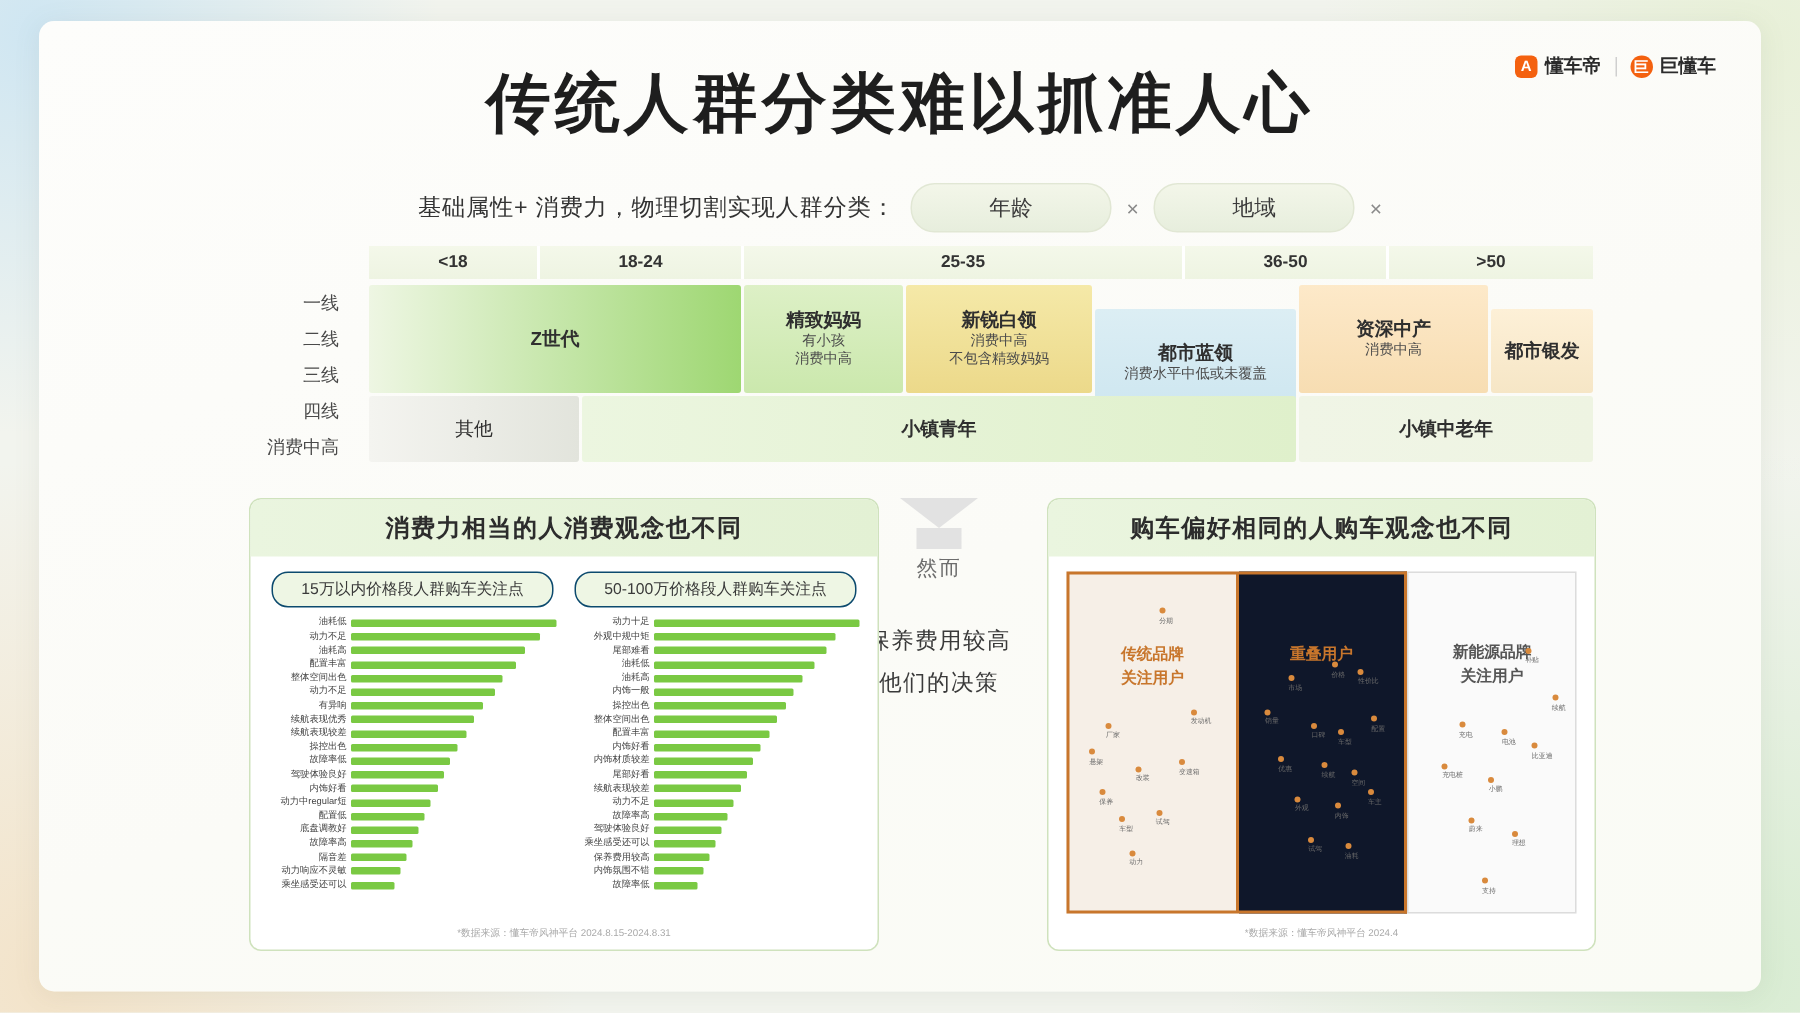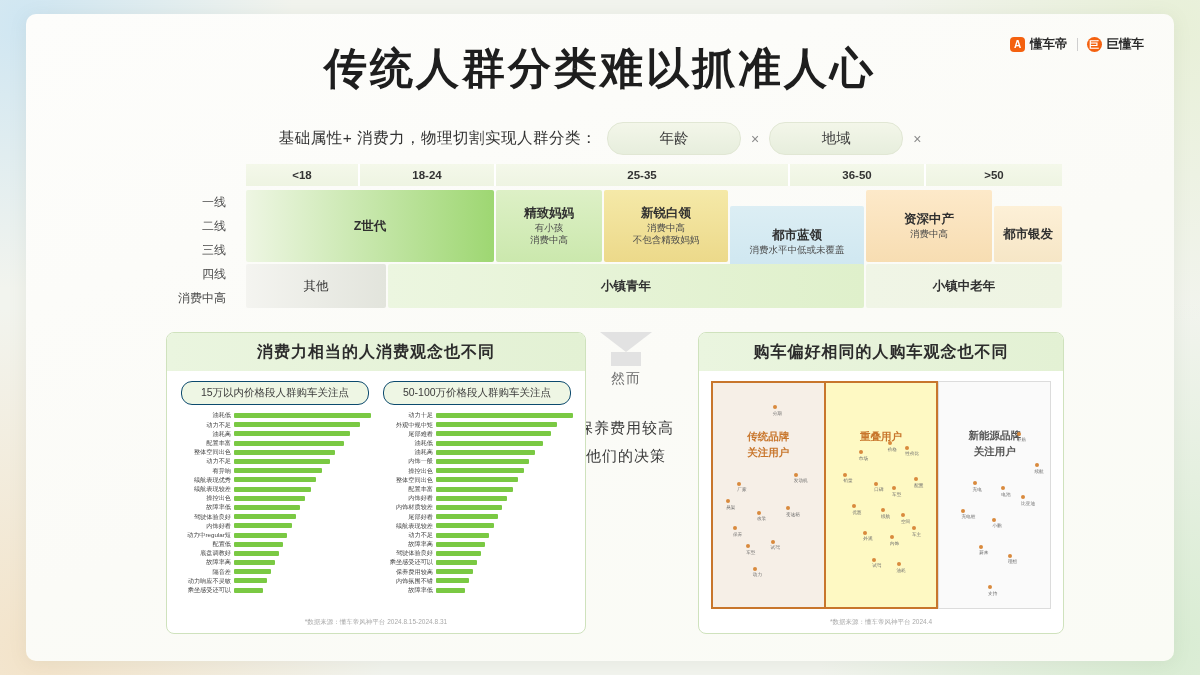--- a/index.html
+++ b/index.html
@@ -84,21 +84,21 @@
   .brow{display:flex;align-items:center;height:9.2px;}
   .blab{width:52px;text-align:right;font-size:6.2px;color:#444;padding-right:3px;line-height:1;}
   .btrack{flex:1;}
   .bfill{height:5px;background:#7ac943;border-radius:1px;}
   .src{position:absolute;bottom:6px;left:0;right:0;text-align:center;font-size:6.5px;color:#a9a9a9;}
 
   
   .scatter{position:relative;margin:10px 12px 0 12px;height:228px;display:flex;gap:0;}
   .scol{position:relative;flex:1;border:1px solid #ddd;background:#fafafa;}
   .scol.c1{background:#f6efe7;border:2px solid #c8762c;}
-  .scol.c2{background:#fef9c3;border:2px solid #c8762c;border-left:none;}
+  .scol.c2{background:#0f172a;border:2px solid #c8762c;border-left:none;}
   .scol.c3{background:#fafafa;border:1px solid #dcdcdc;}
   .scol .ttl{position:absolute;left:0;right:0;top:46px;text-align:center;font-size:10.5px;font-weight:bold;line-height:1.5;}
   .c1 .ttl,.c2 .ttl{color:#c8762c;}
   .c3 .ttl{color:#555;}
   .dot{position:absolute;width:4px;height:4px;border-radius:50%;background:#d98a3d;}
   .dotlab{position:absolute;font-size:4.6px;color:#6a6a6a;white-space:nowrap;}
 </style>
 </head>
 <body>
 

